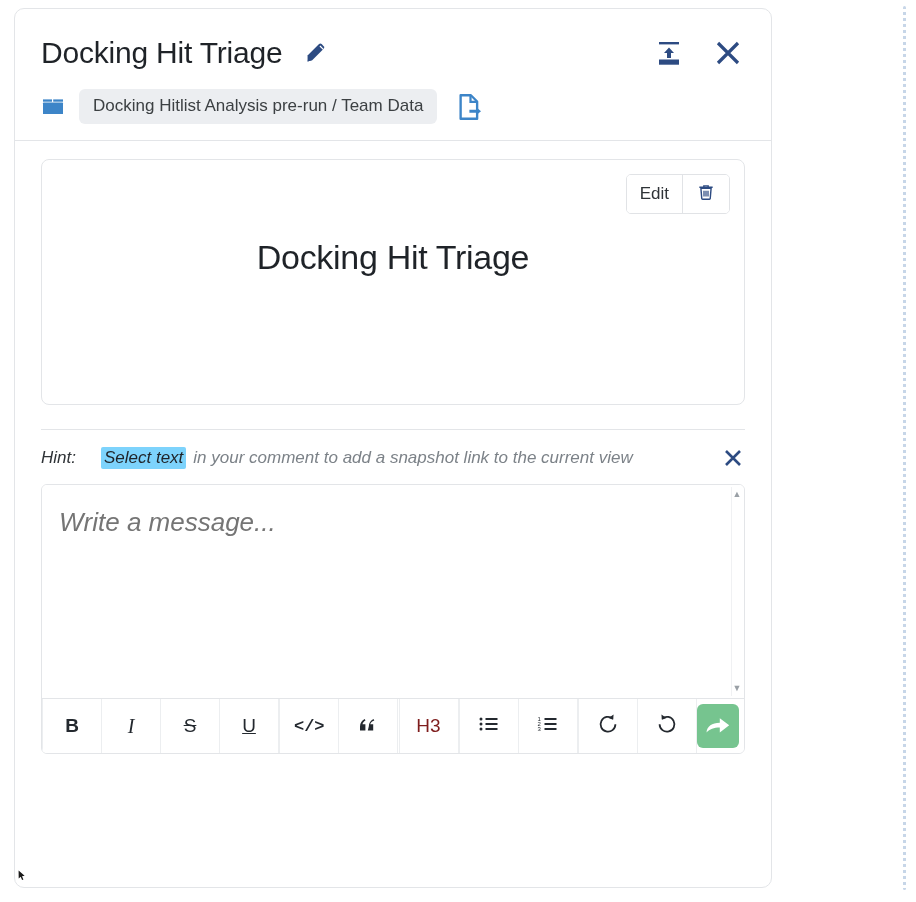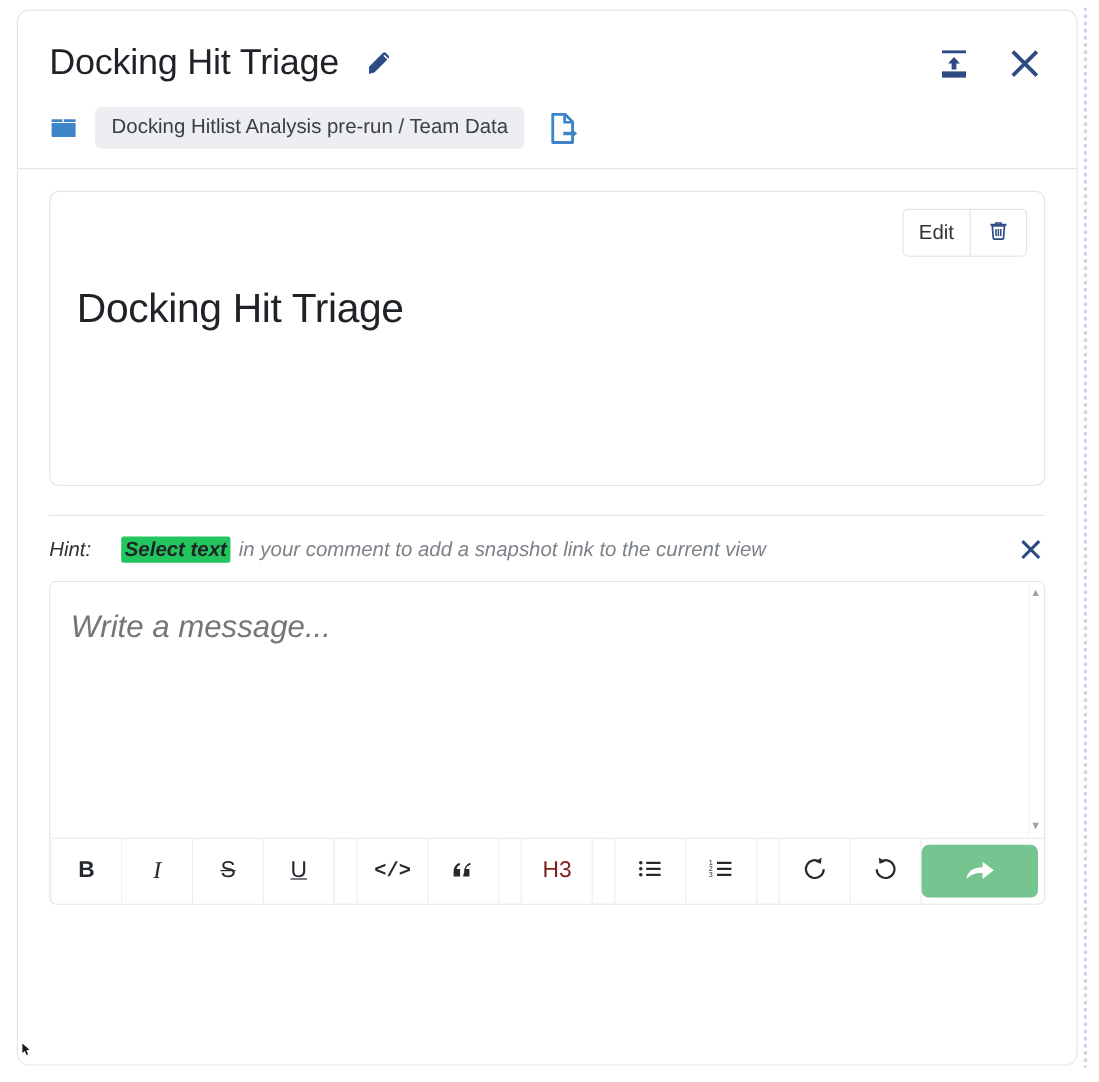--- a/index.html
+++ b/index.html
@@ -15,21 +15,21 @@
     height: 902px;
     overflow: hidden;
     background: #ffffff;
   }
 
   
   .panel {
     position: absolute;
     left: 14px;
     top: 8px;
-    width: 884px;
+    width: 758px;
     height: 880px;
     border: 1px solid #e3e5e8;
     border-radius: 10px;
     background: #ffffff;
     box-sizing: border-box;
     overflow: hidden;
   }
 
   
   .resize-rail {
@@ -91,21 +91,21 @@
   }
   .crumb-open { margin-left: 18px; display:flex; align-items:center; cursor:pointer; }
 
   .hdr-divider {
     height: 1px;
     background: #e3e5e8;
     width: 100%;
   }
 
   
-  .note-wrap { padding: 18px 26px 0 26px; }
+  .note-wrap { padding: 18px 26px 0 26px; text-align: center; }
   .note-card {
     position: relative;
     border: 1px solid #e3e5e8;
     border-radius: 8px;
     background: #fff;
     min-height: 246px;
     padding: 16px 22px 26px 22px;
     box-sizing: border-box;
   }
   .note-actions {
@@ -165,23 +165,23 @@
   
   .hint-bar {
     display: flex;
     align-items: center;
     padding: 16px 26px 14px 26px;
     font-style: italic;
     font-size: 17px;
   }
   .hint-label { color: #2f3337; margin-right: 25px; }
   .hint-hl {
-    background: #22c55e;
+    background: #7dd3fc;
     color: #1f2328;
-    font-weight: 700;
+    font-weight: 400;
     padding: 1px 3px;
     border-radius: 2px;
   }
   .hint-rest { color: #7c8288; margin-left: 7px; }
   .hint-close { margin-left: auto; cursor: pointer; display:flex; align-items:center; }
 
   
   .composer-wrap { padding: 0 26px 0 26px; }
   .composer {
     border: 1px solid #e3e5e8;

